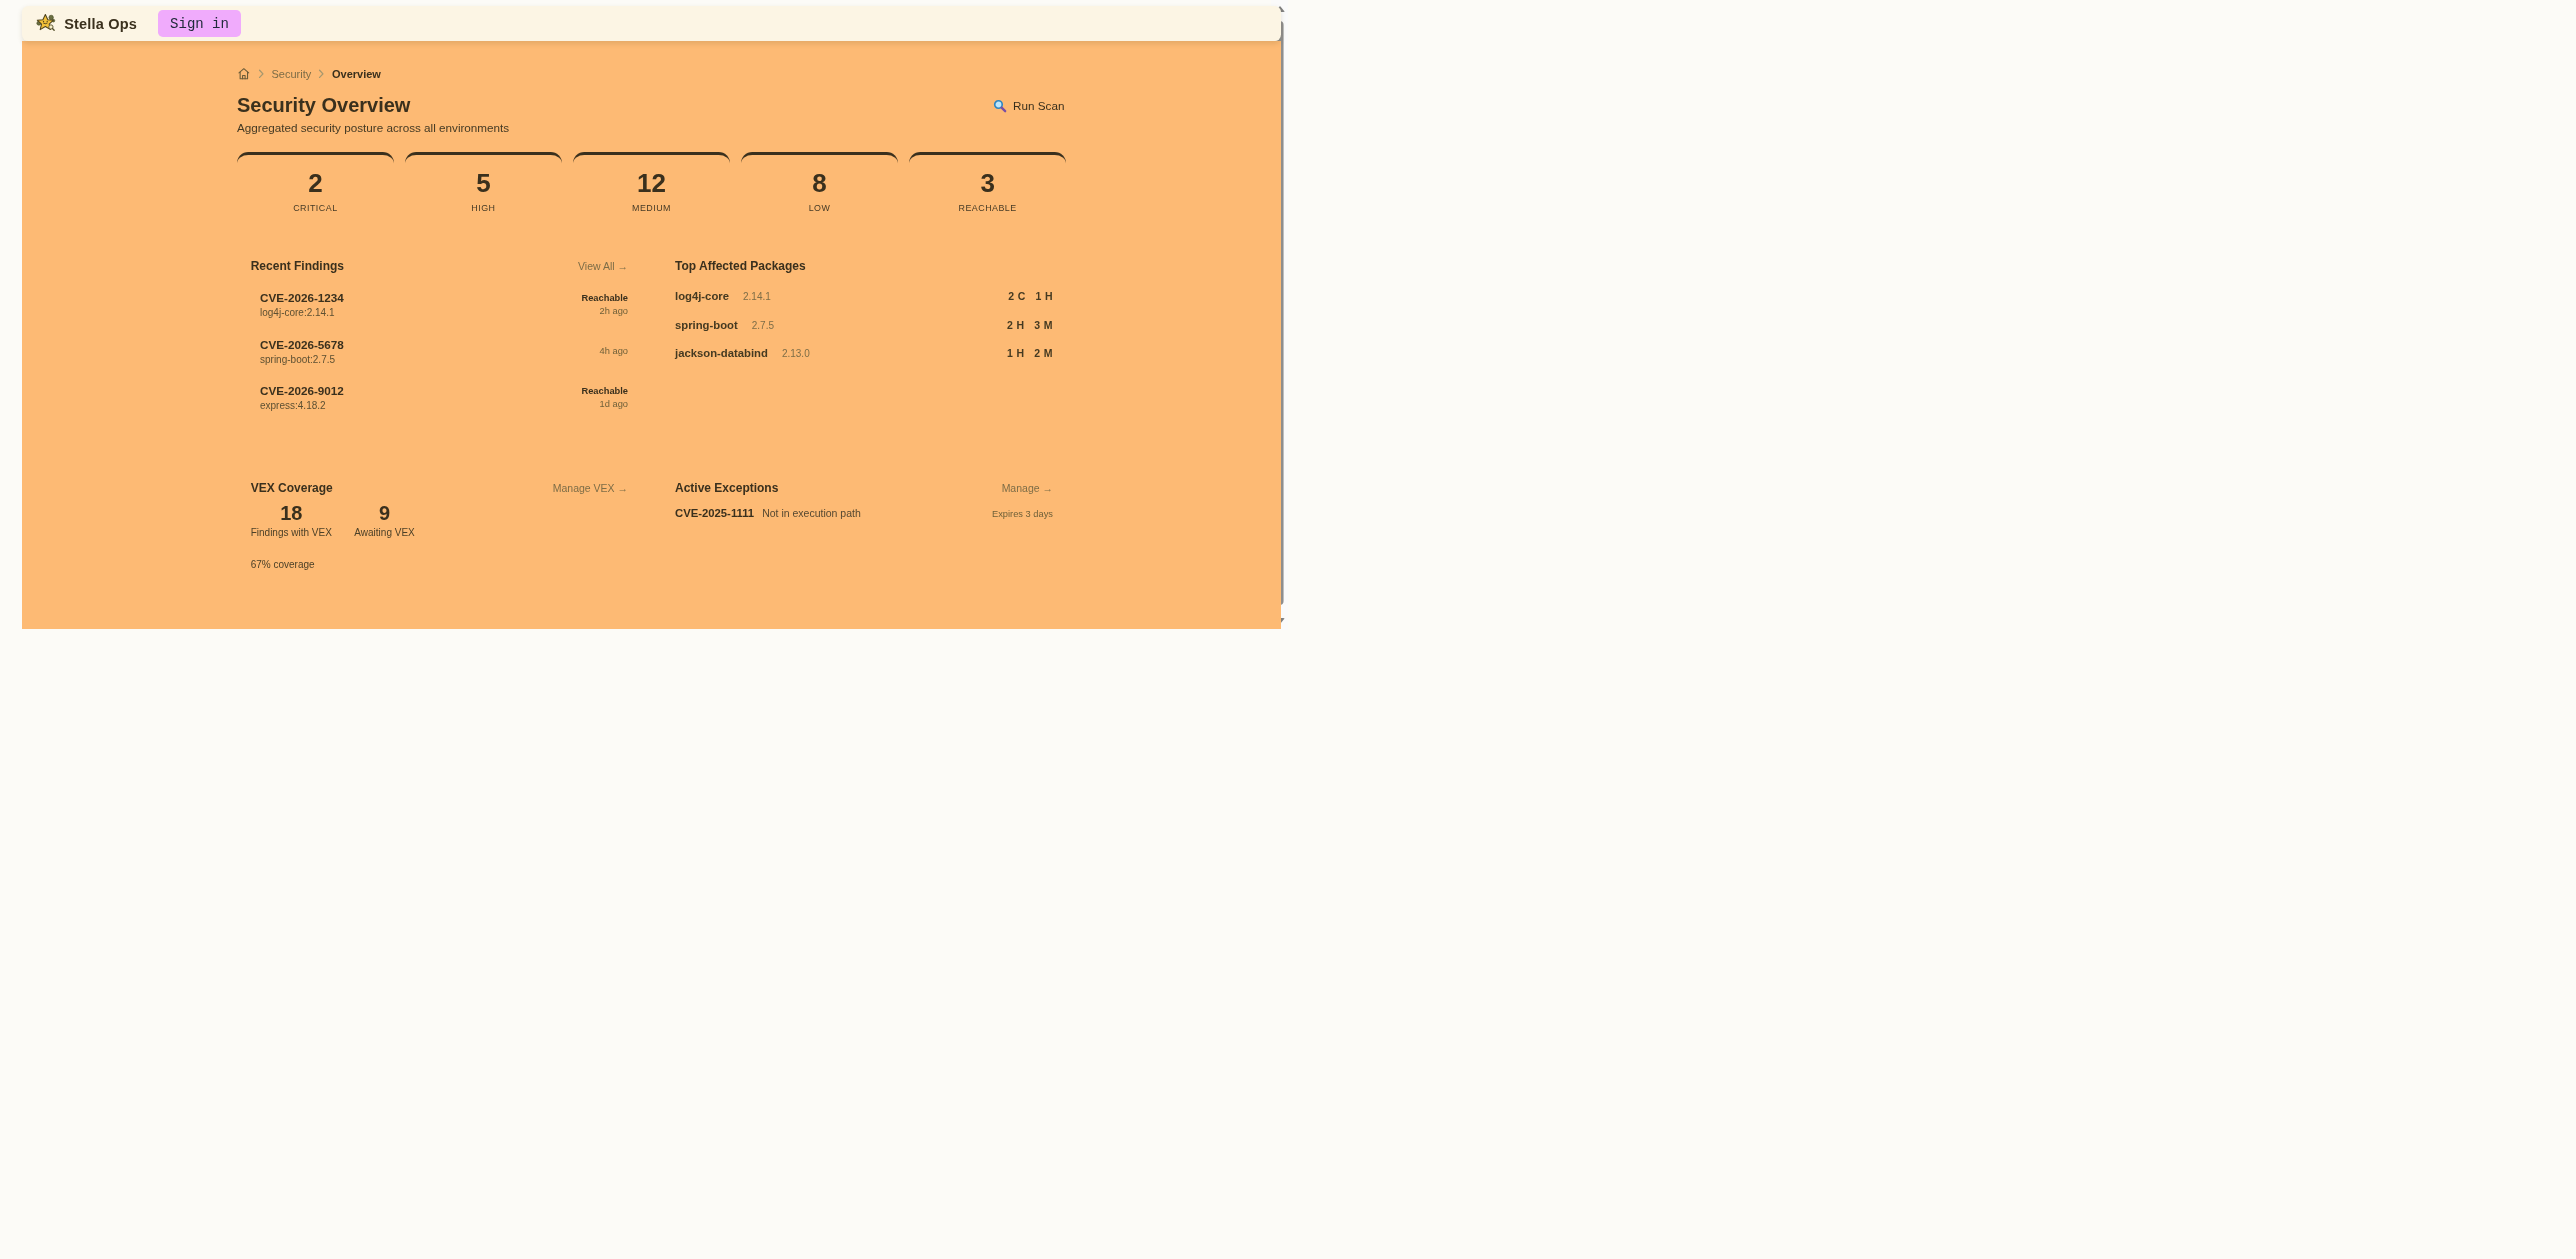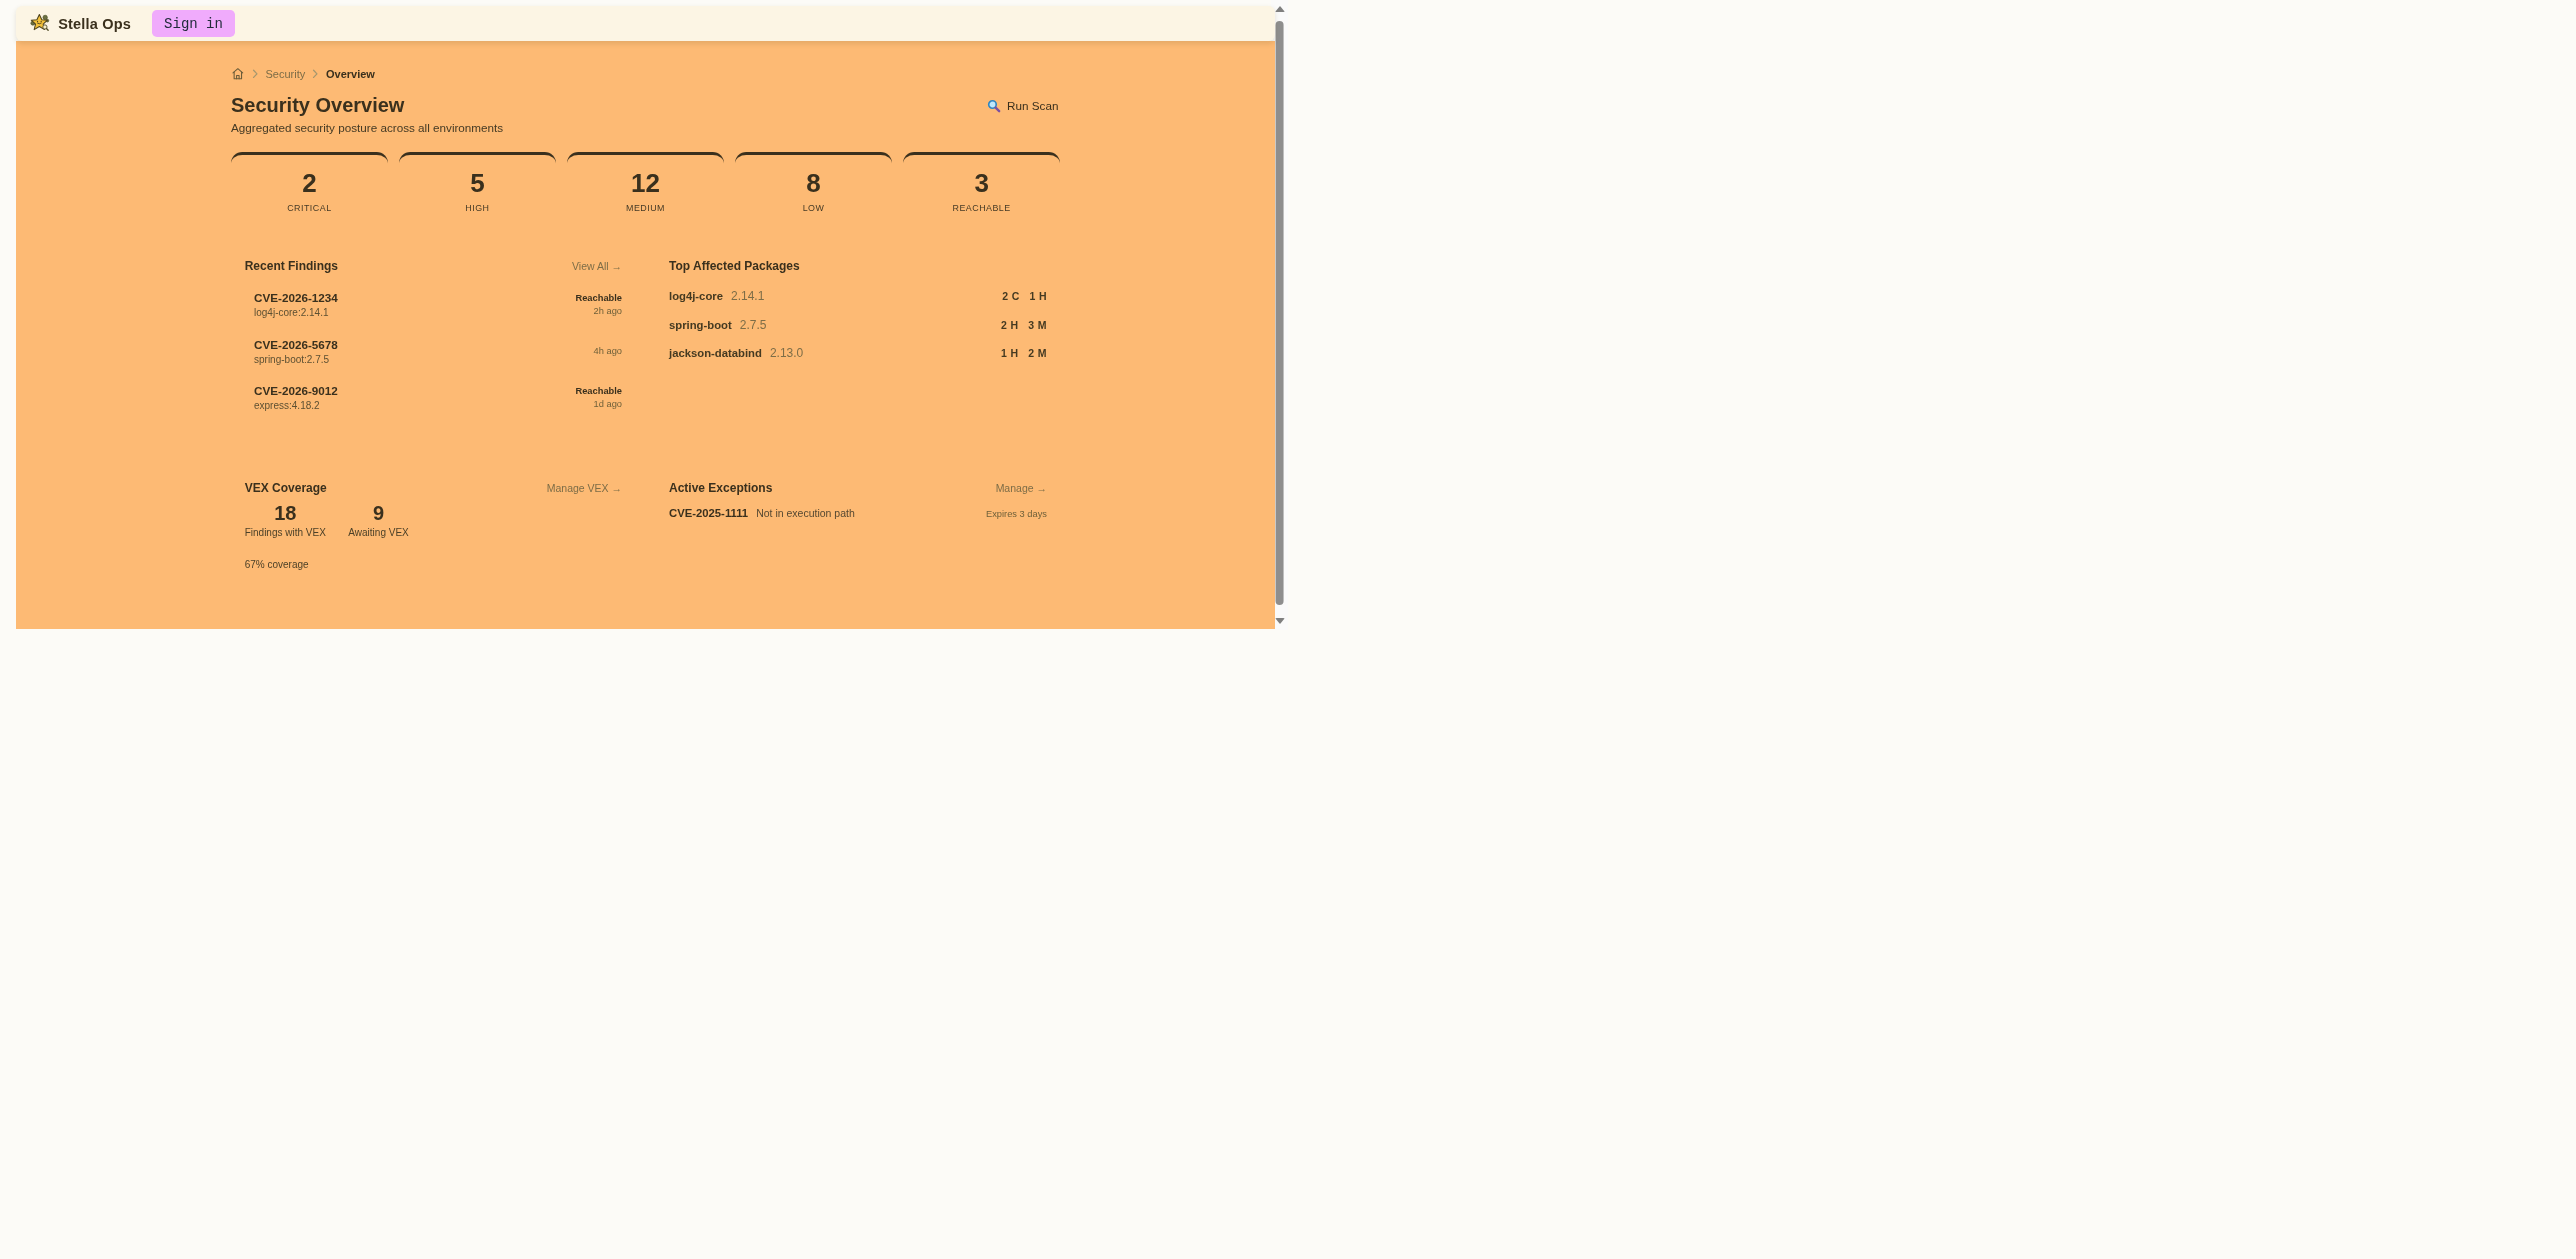--- a/index.html
+++ b/index.html
@@ -27,21 +27,21 @@
   }
   .sb-arrow-up { top:5.6px; border-left:5.6px solid transparent; border-right:5.6px solid transparent; border-bottom:6.4px solid #7f7f7f; border-radius:1.6px; }
   .sb-arrow-down { bottom:5.6px; border-left:5.6px solid transparent; border-right:5.6px solid transparent; border-top:6.4px solid #7f7f7f; border-radius:1.6px; }
   .sb-thumb {
     position:absolute; left:50%; transform:translateX(-50%);
     top:21px; height:584px; width:8.9px;
     background:#8e8e8e; border-radius:4.8px;
   }
 
   
-  .app { position:absolute; left:16px; top:6.4px; width:1259px; }
+  .app { position:absolute; left:22px; top:6.4px; width:1259px; }
 
   .topbar {
     height:35px;
     background:#fcf5e4;
     border-radius:6.4px;
     box-shadow:0 2.4px 4.8px rgba(105,85,40,.16);
     display:flex; align-items:center;
     padding:0 13px;
     position:relative; z-index:2;
   }
@@ -119,21 +119,21 @@
   .finding-pkg { font-size:10px; color:#5d5032; margin-top:3.2px; }
   .finding-meta { display:flex; flex-direction:column; align-items:flex-end; justify-content:center; gap:3.2px; }
   .finding-badge { font-size:9.3px; font-weight:bold; color:#3a301d; }
   .finding-badge:empty { display:none; }
   .finding-time { font-size:9.3px; color:#6f6039; }
 
   
   .pkg-list { margin-top:14.5px; }
   .pkg-row { display:flex; justify-content:space-between; align-items:baseline; margin-bottom:13.7px; }
   .pkg-name { font-size:11.3px; font-weight:600; color:#453a21; }
-  .pkg-version { font-size:12px; color:#7d6d47; margin-left:8px; }
+  .pkg-version { font-size:10px; color:#7d6d47; margin-left:14px; }
   .pkg-counts { display:flex; gap:9.7px; }
   .pkg-count { font-size:10.5px; font-weight:bold; color:#453a21; letter-spacing:0.4px; }
 
   
   .vex-stats { display:flex; gap:22.5px; margin-top:8px; }
   .vex-stat { display:flex; flex-direction:column; align-items:center;text-align:center; }
   .vex-value { font-size:20px; font-weight:bold; line-height:1; color:#3a301d; }
   .vex-label { margin-top:4.8px; font-size:10px; color:#4c4128; }
   .vex-coverage { margin-top:21px; font-size:10px; color:#4c4128; }
 

